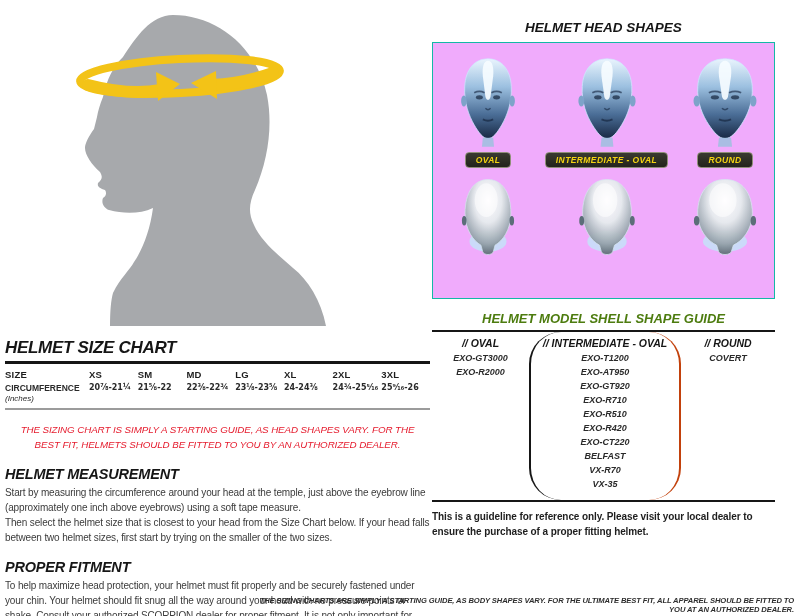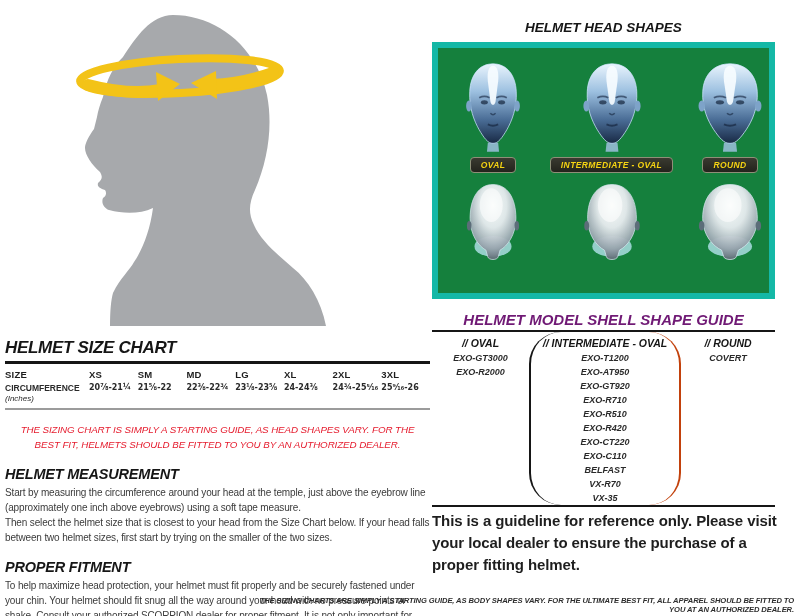--- a/index.html
+++ b/index.html
@@ -24,37 +24,37 @@
   .size-rowlabel { font-size:8.5px; font-weight:bold; color:#2a2a2a; line-height:1.2; }
   .size-sublabel { font-size:8px; font-style:italic; font-weight:normal; }
   .warning-red { margin-top:12px; padding:0 14px; text-align:center; font-size:9.8px; font-weight:normal;
     font-style:italic; line-height:1.55; color:#e51b2d; letter-spacing:-0.1px; }
   .h2 { margin-top:14px; font-size:14.5px; font-weight:bold; font-style:italic; letter-spacing:-0.2px; color:#161616; }
   .body-text { margin-top:3px; font-size:10px; line-height:1.5; color:#3b3b3b; letter-spacing:-0.15px; }
   
   .hs-title { position:absolute; left:432px; top:20px; width:343px; text-align:center;
     font-size:13.5px; font-weight:bold; font-style:italic; color:#161616; }
   .panel { position:absolute; left:432px; top:42px; width:343px; height:257px;
-    background:#15803d; border:6px solid #14b8a6;
+    background:#f0abfc; border:1px solid #14b8a6;
     display:grid; grid-template-columns:106px 131px 106px; padding:10px 2px 22px 2px; }
   .panel-col { display:flex; flex-direction:column; align-items:center; justify-content:flex-start; }
   .shape-label { margin-top:3px; margin-bottom:4px; padding:2px 10px; border:1px solid #8f8f78;
     border-radius:4px; background:linear-gradient(#3a3a30,#23231c);
     color:#f5d312; font-size:8.5px; font-weight:bold; font-style:italic; letter-spacing:0.4px; white-space:nowrap; }
   .guide-title { position:absolute; left:432px; top:311px; width:343px; text-align:center;
-    font-size:15px; font-weight:bold; font-style:italic; color:#701a75; }
+    font-size:13px; font-weight:bold; font-style:italic; color:#4d7c0f; }
   .guide-table { position:absolute; left:432px; top:330px; width:343px;
     border-top:2.5px solid #161616; border-bottom:2.5px solid #161616;
     display:grid; grid-template-columns:97px 152px 94px; min-height:172px; }
   .guide-col { padding-top:5px; text-align:center; }
   .guide-col.mid { border-left:2px solid #161616; border-right:2px solid #c2410c;border-radius:32px; }
   .guide-head { font-size:10.5px; font-weight:bold; font-style:italic; color:#161616; margin-bottom:2px; }
   .guide-item { font-size:9px; font-weight:bold; font-style:italic; color:#2a2a2a; line-height:14px; }
   .guide-note { position:absolute; left:432px; top:510px; width:352px;
-    font-size:15px; font-weight:bold; color:#1e1e1e; line-height:1.45; letter-spacing:-0.1px; }
+    font-size:10px; font-weight:bold; color:#1e1e1e; line-height:1.45; letter-spacing:-0.1px; }
   
   .footer-note { position:absolute; right:6px; top:596px; width:540px; text-align:right;
     font-size:7.6px; font-weight:bold; font-style:italic; color:#2d2d2d; letter-spacing:-0.1px; }
 </style>
 </head>
 <body>
 
 <div class="page">
 
   <div class="sil-wrap">
@@ -236,21 +236,20 @@
     </div>
     <div class="guide-col mid">
       <div class="guide-head">// INTERMEDIATE - OVAL</div>
       <div class="guide-item">EXO-T1200</div>
       <div class="guide-item">EXO-AT950</div>
       <div class="guide-item">EXO-GT920</div>
       <div class="guide-item">EXO-R710</div>
       <div class="guide-item">EXO-R510</div>
       <div class="guide-item">EXO-R420</div>
       <div class="guide-item">EXO-CT220</div>
-      <div class="guide-item">EXO-C110</div>
       <div class="guide-item">BELFAST</div>
       <div class="guide-item">VX-R70</div>
       <div class="guide-item">VX-35</div>
     </div>
     <div class="guide-col">
       <div class="guide-head">// ROUND</div>
       <div class="guide-item">COVERT</div>
     </div>
   </div>
 

